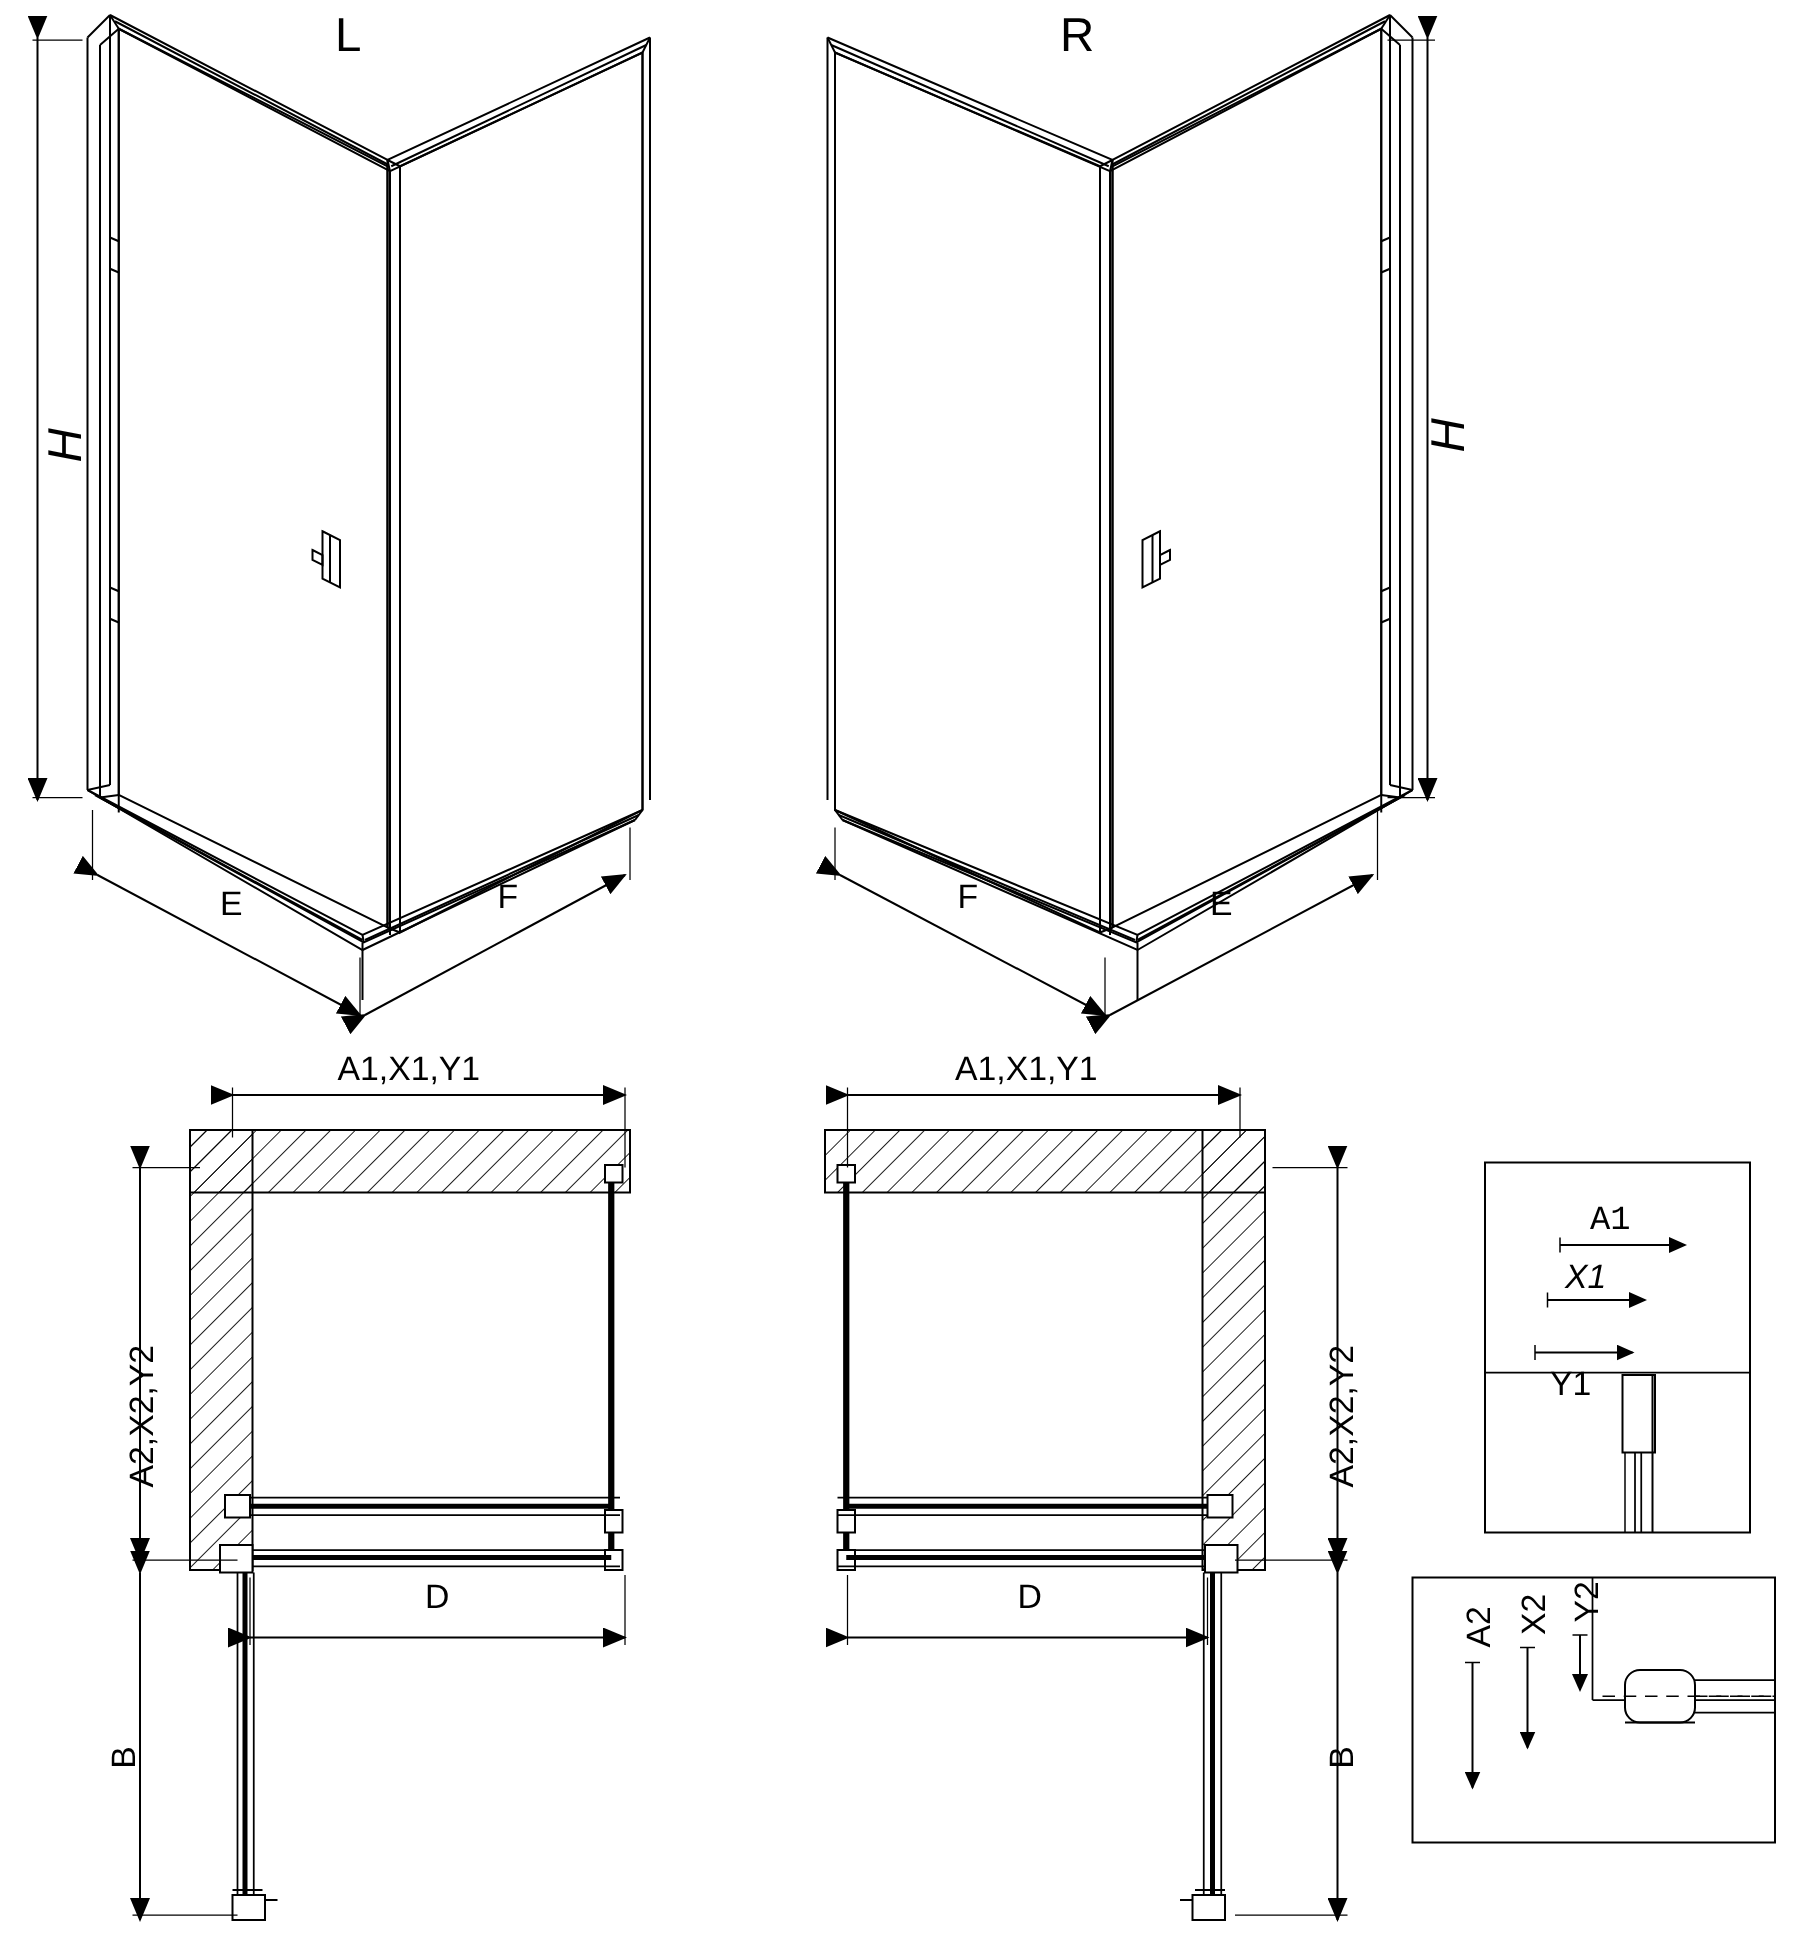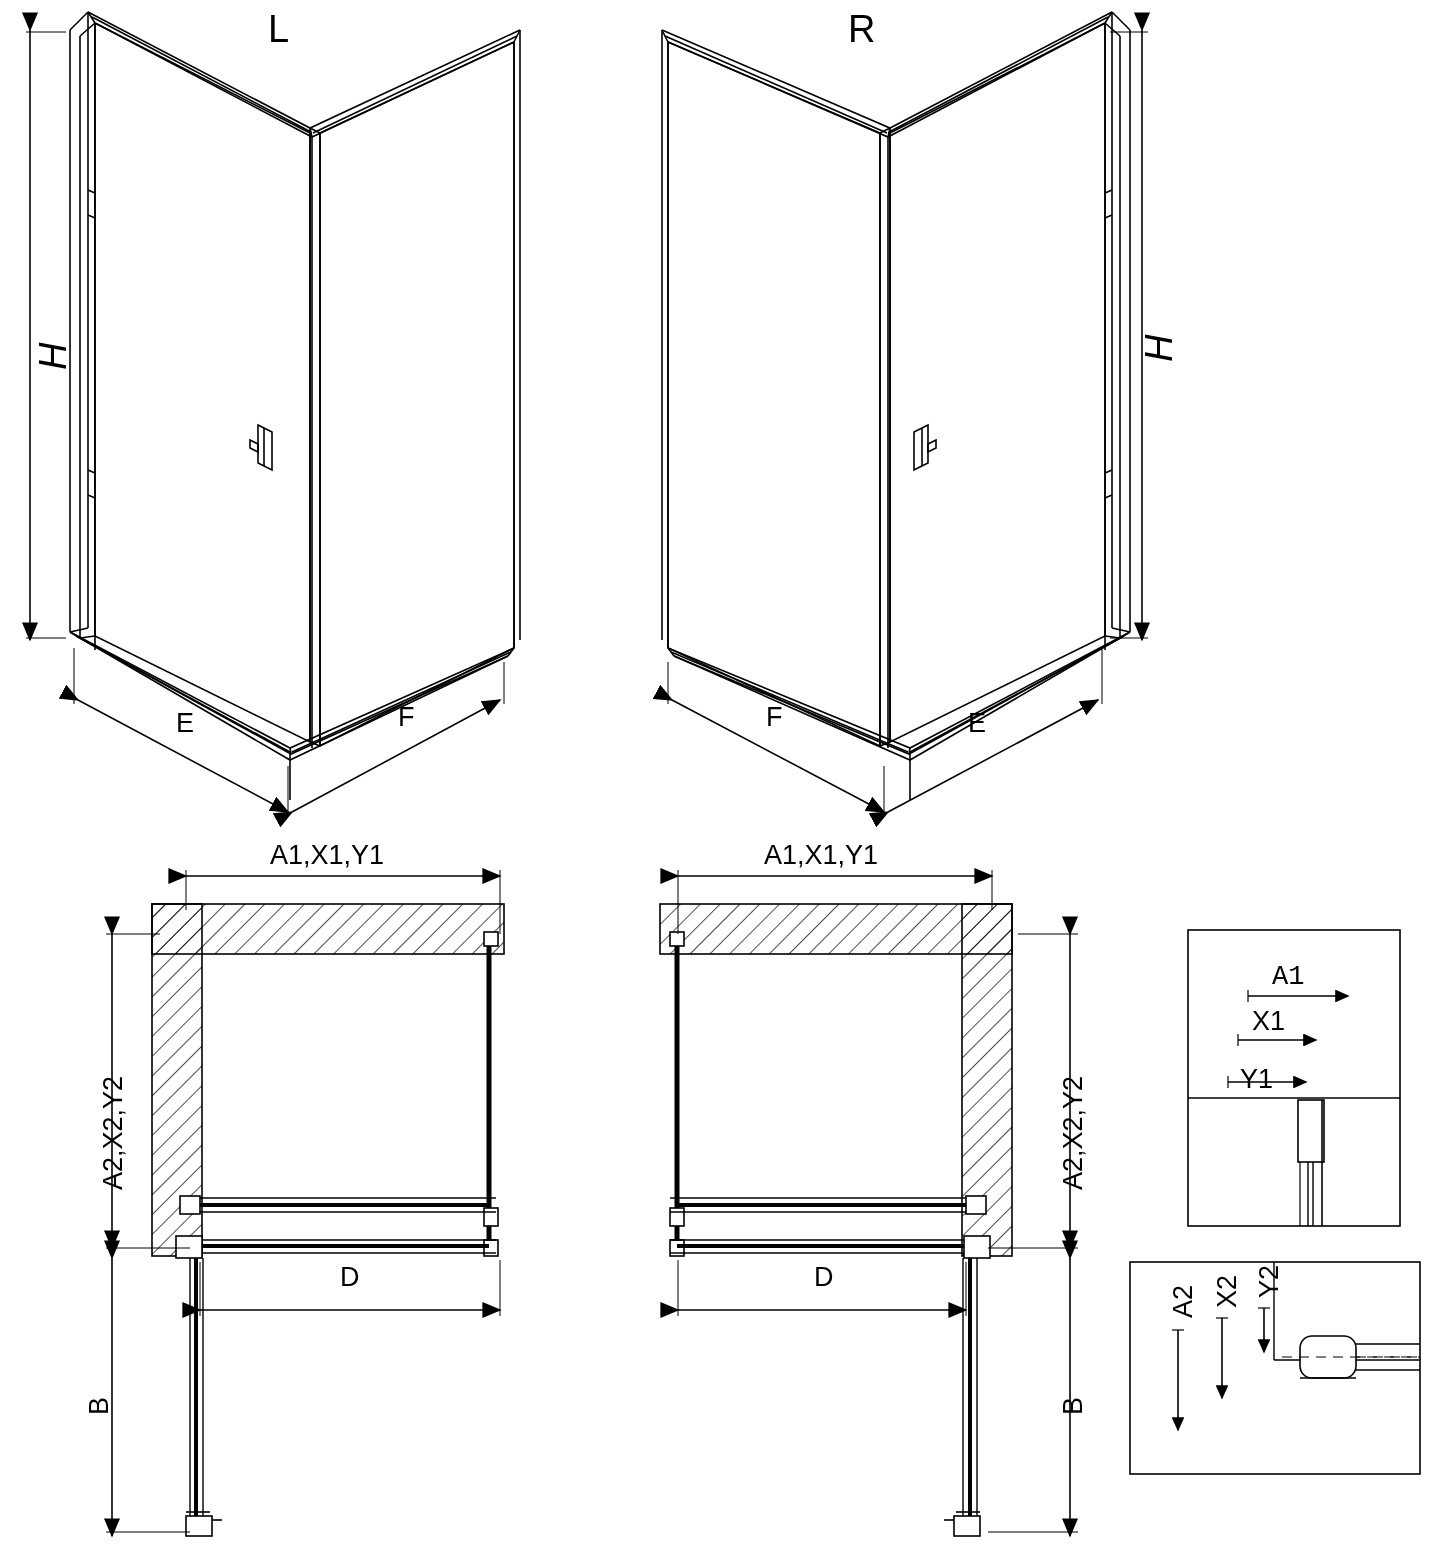--- a/index.html
+++ b/index.html
@@ -291,18 +291,18 @@
 <div class="lbl mid rot" style="left:98px;top:1190px;">A2,X2,Y2</div>
 <div class="lbl mid rot" style="left:1058px;top:1190px;">A2,X2,Y2</div>
 
 <div class="lbl mid" style="left:340px;top:1262px;">D</div>
 <div class="lbl mid" style="left:814px;top:1262px;">D</div>
 
 <div class="lbl mid rot" style="left:84px;top:1415px;">B</div>
 <div class="lbl mid rot" style="left:1058px;top:1415px;">B</div>
 
 <div class="lbl mid" style="left:1272px;top:962px;font-family:Liberation Mono, monospace;">A1</div>
-<div class="lbl mid" style="left:1252px;top:1006px;">X1</div>
-<div class="lbl mid" style="left:1240px;top:1064px;text-align:center;">Y1</div>
+<div class="lbl mid" style="left:1252px;top:1006px;font-style:italic;">X1</div>
+<div class="lbl mid" style="left:1240px;top:1092px;text-align:center;">Y1</div>
 
 <div class="lbl mid rot" style="left:1168px;top:1318px;">A2</div>
 <div class="lbl mid rot" style="left:1212px;top:1308px;">X2</div>
 <div class="lbl mid rot" style="left:1254px;top:1298px;">Y2</div>
 
 </body></html>

